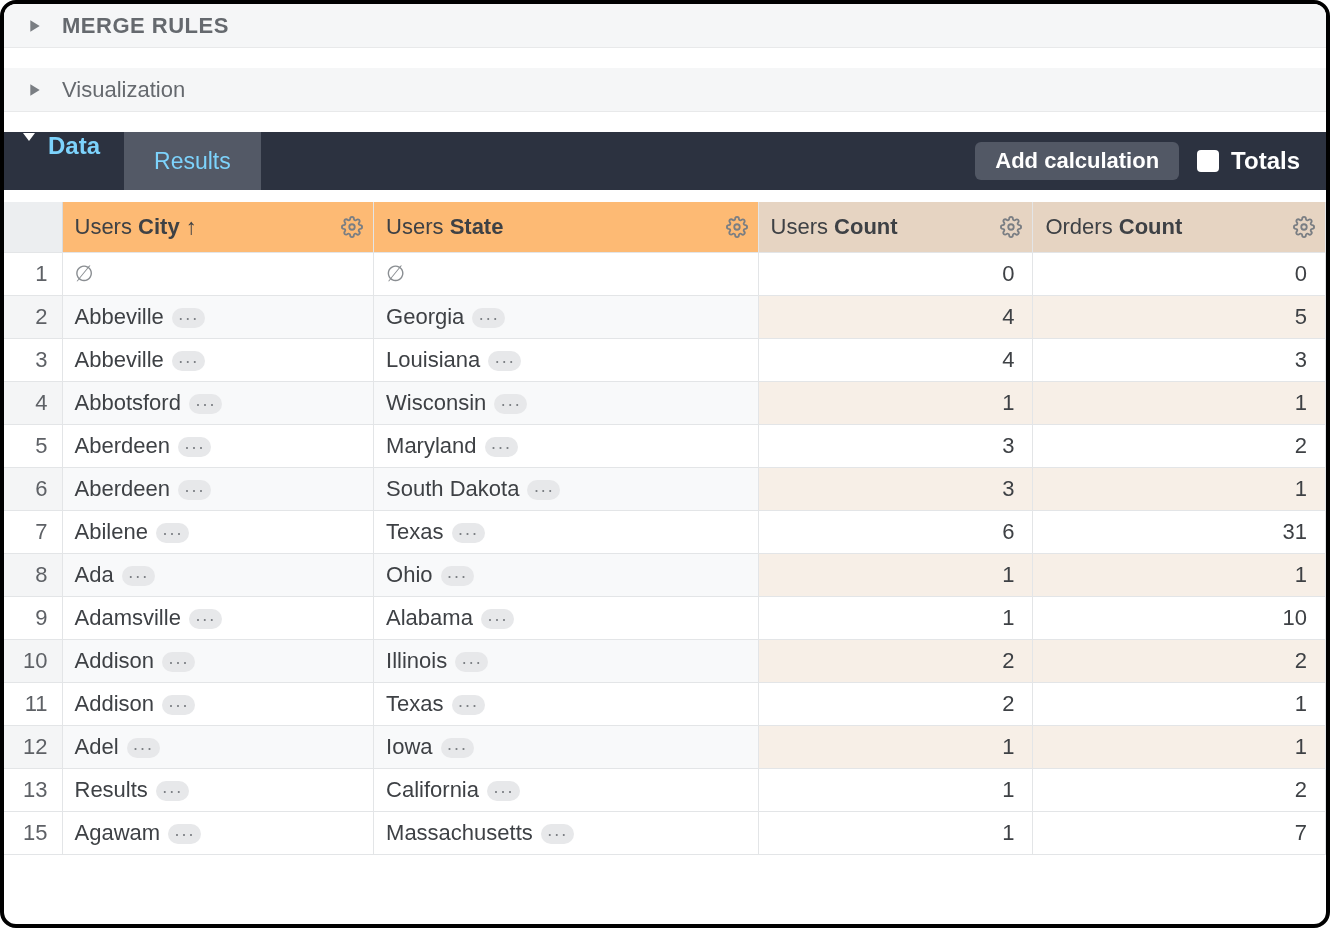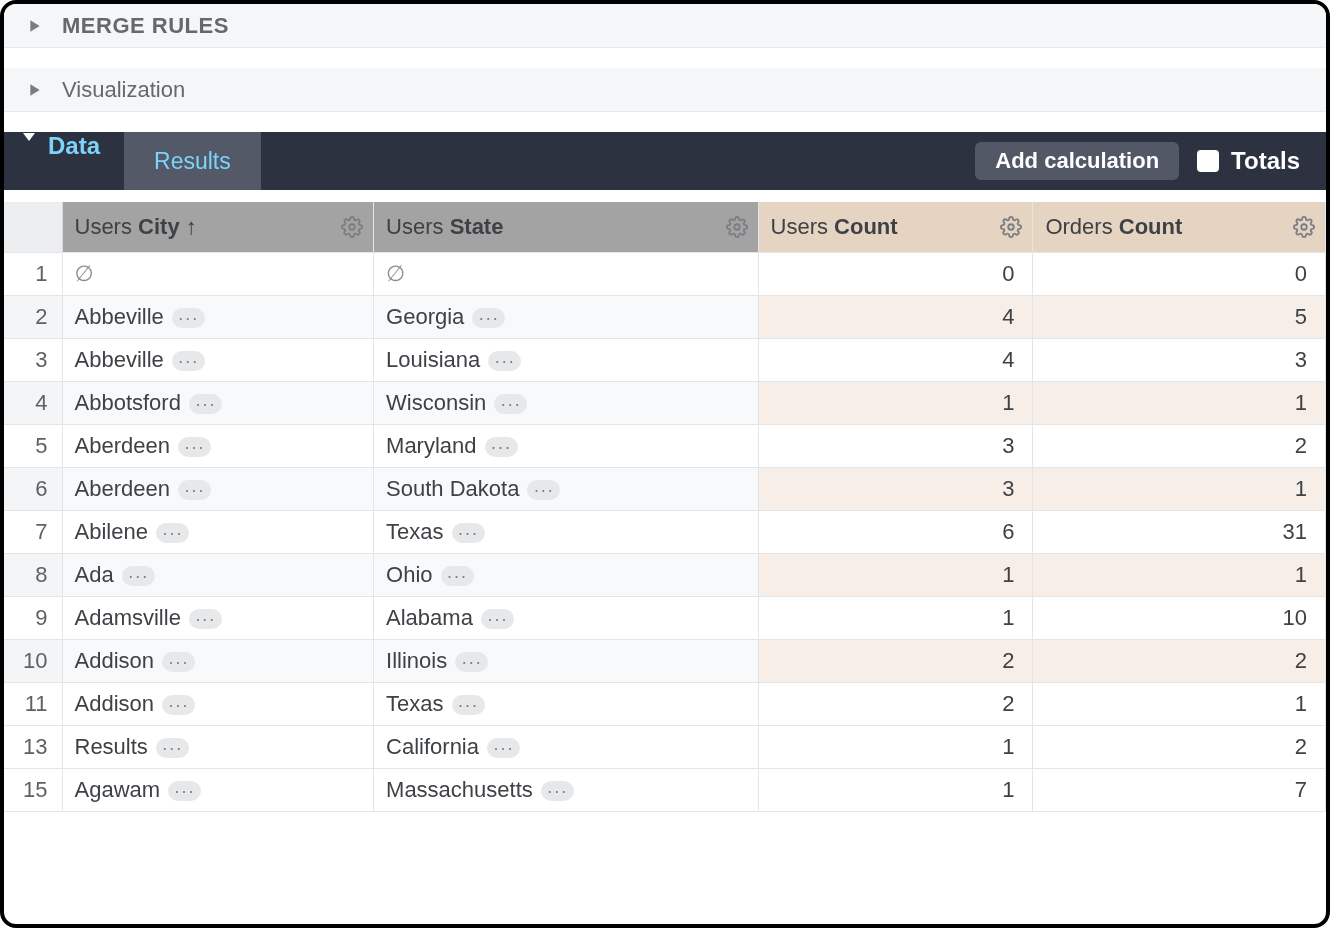--- a/index.html
+++ b/index.html
@@ -67,21 +67,21 @@
   
   .table-wrap { width:100%; }
   table { width:100%; border-collapse:collapse; }
   th, td { border-right:1px solid #e3e5e7; border-bottom:1px solid #e3e5e7; }
   thead th {
     text-align:left; font-weight:400; font-size:22px; color:#3e4145;
     padding:10px 12px; position:relative; height:50px;
   }
   thead th .bold { font-weight:700; }
   thead th.rownum { width:58px; background:#eceef0; border-right:1px solid #d9dbdd; }
-  thead th.dim { background:#a3a3a3; }
+  thead th.dim { background:#fdba74; }
   thead th.meas { background:#e6d4c2; }
   thead th .gear {
     position:absolute; right:10px; top:50%; transform:translateY(-50%);
     color:#7a7e83; cursor:pointer; display:inline-flex;
   }
   thead th .sort-arrow { margin-left:6px; font-weight:700; }
 
   tbody td { font-size:22px; color:#3e4145; padding:8px 12px; height:42px; }
   tbody td.rownum { text-align:right; color:#5e6166; background:#fff; width:58px; padding-right:14px; }
   tbody tr.even td.rownum { background:#f4f5f6; }
@@ -252,20 +252,27 @@
           <td class="meas">2</td>
           <td class="meas">2</td>
         </tr>
         <tr>
           <td class="rownum">11</td>
           <td class="dim"><span>Addison</span><span class="pill">···</span></td>
           <td class="dim"><span>Texas</span><span class="pill">···</span></td>
           <td class="meas">2</td>
           <td class="meas">1</td>
         </tr>
+        <tr class="even">
+          <td class="rownum">12</td>
+          <td class="dim"><span>Adel</span><span class="pill">···</span></td>
+          <td class="dim"><span>Iowa</span><span class="pill">···</span></td>
+          <td class="meas">1</td>
+          <td class="meas">1</td>
+        </tr>
         <tr>
           <td class="rownum">13</td>
           <td class="dim"><span>Results</span><span class="pill">···</span></td>
           <td class="dim"><span>California</span><span class="pill">···</span></td>
           <td class="meas">1</td>
           <td class="meas">2</td>
         </tr>
         <tr>
           <td class="rownum">15</td>
           <td class="dim"><span>Agawam</span><span class="pill">···</span></td>

